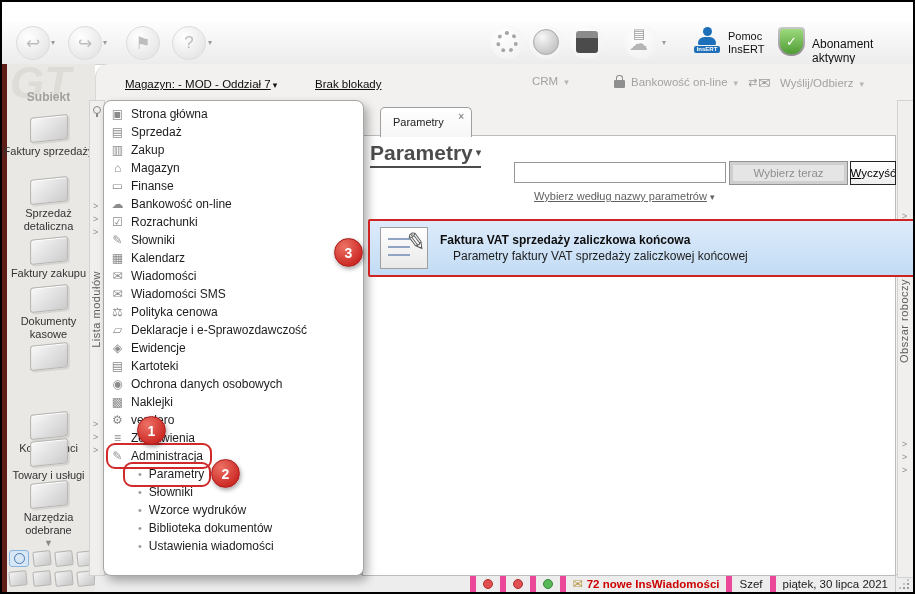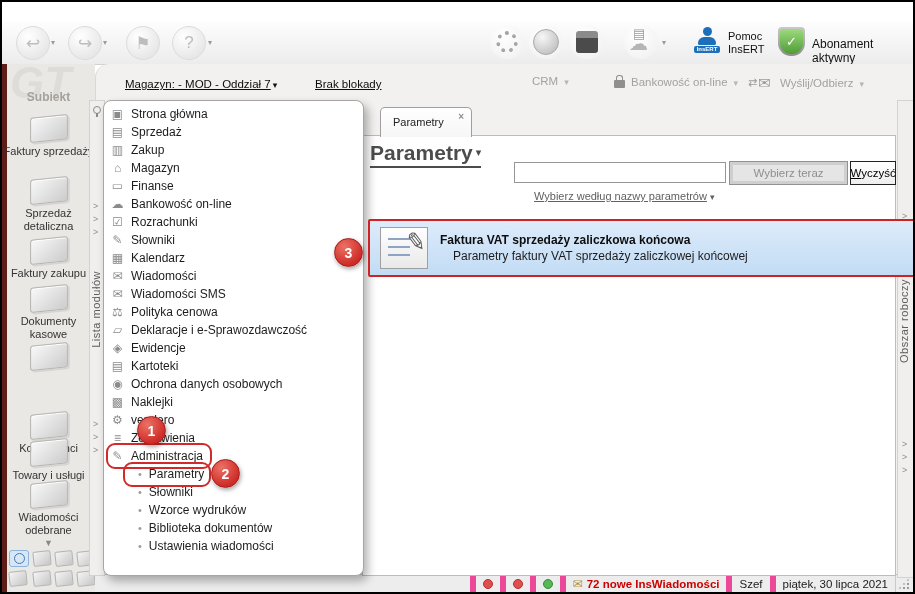--- a/index.html
+++ b/index.html
@@ -236,21 +236,21 @@
     <div class="mod" style="top:349px;">
       <div class="mico"></div>
       <div>Kontrahenci</div>
     </div>
     <div class="mod" style="top:376px;">
       <div class="mico"></div>
       <div>Towary i usługi</div>
     </div>
     <div class="mod" style="top:418px;">
       <div class="mico"></div>
-      <div>Wiadomości odebrane</div>
+      <div>Narzędzia odebrane</div>
     </div>
 
     <div class="sbchev" style="top:474px;"></div>
 
     <div class="sico-sel" style="left:7px;top:486px;">
         <i></i>
       </div>
     <div class="sico" style="left:31px;top:487px;"></div>
     <div class="sico" style="left:53px;top:487px;"></div>
     <div class="sico" style="left:75px;top:487px;"></div>

